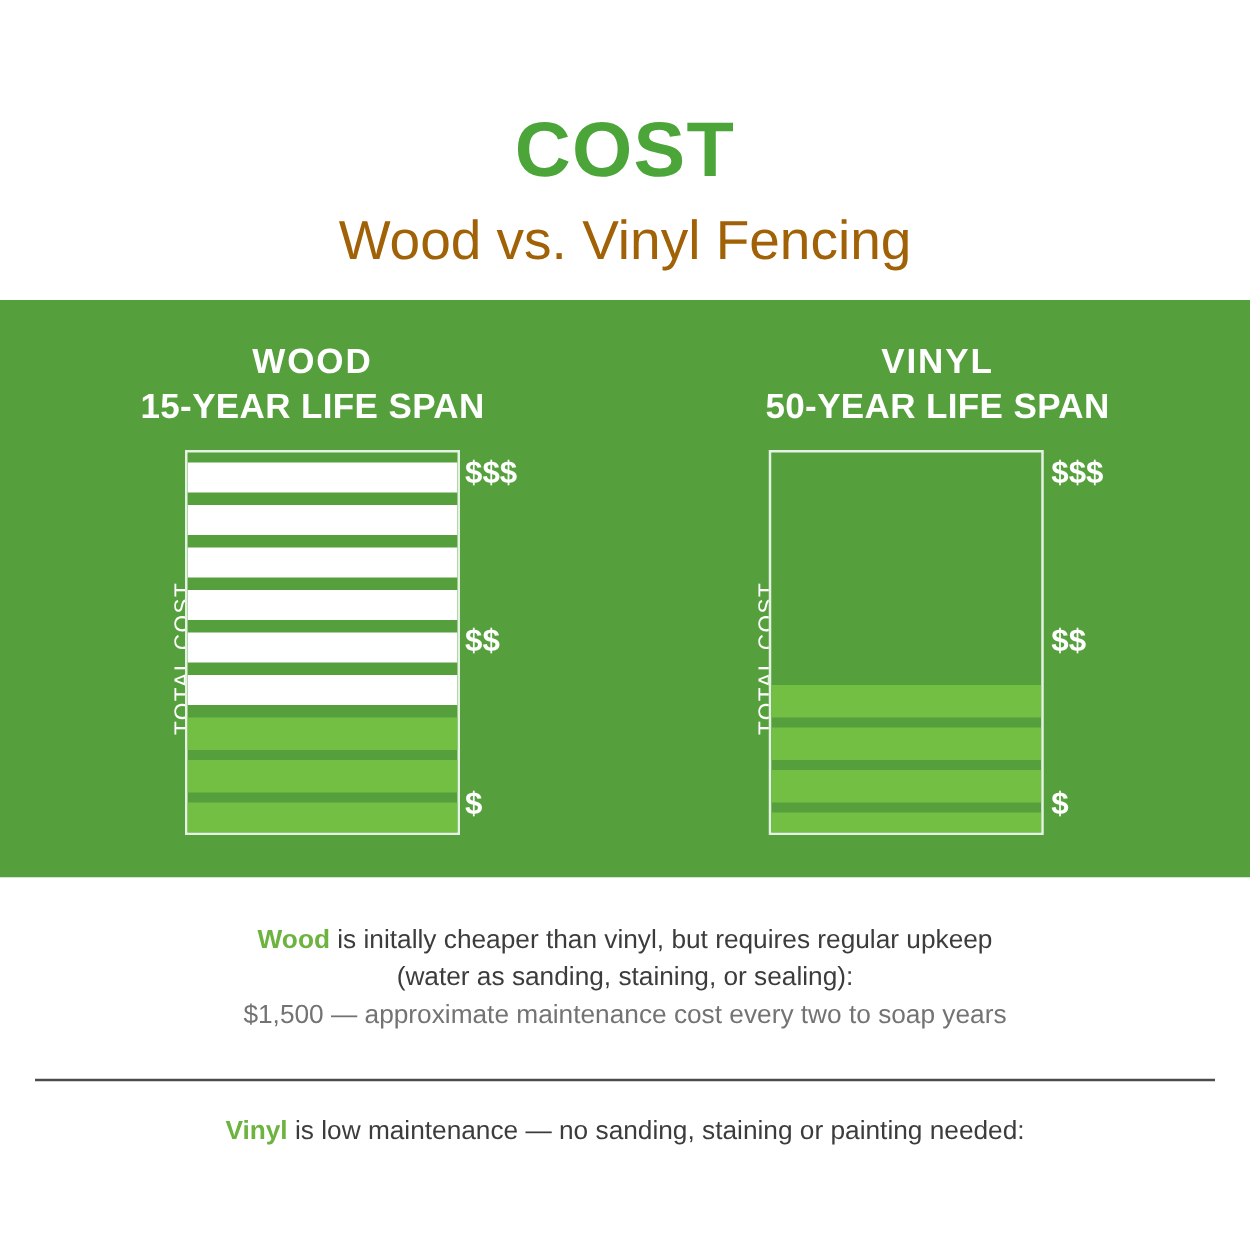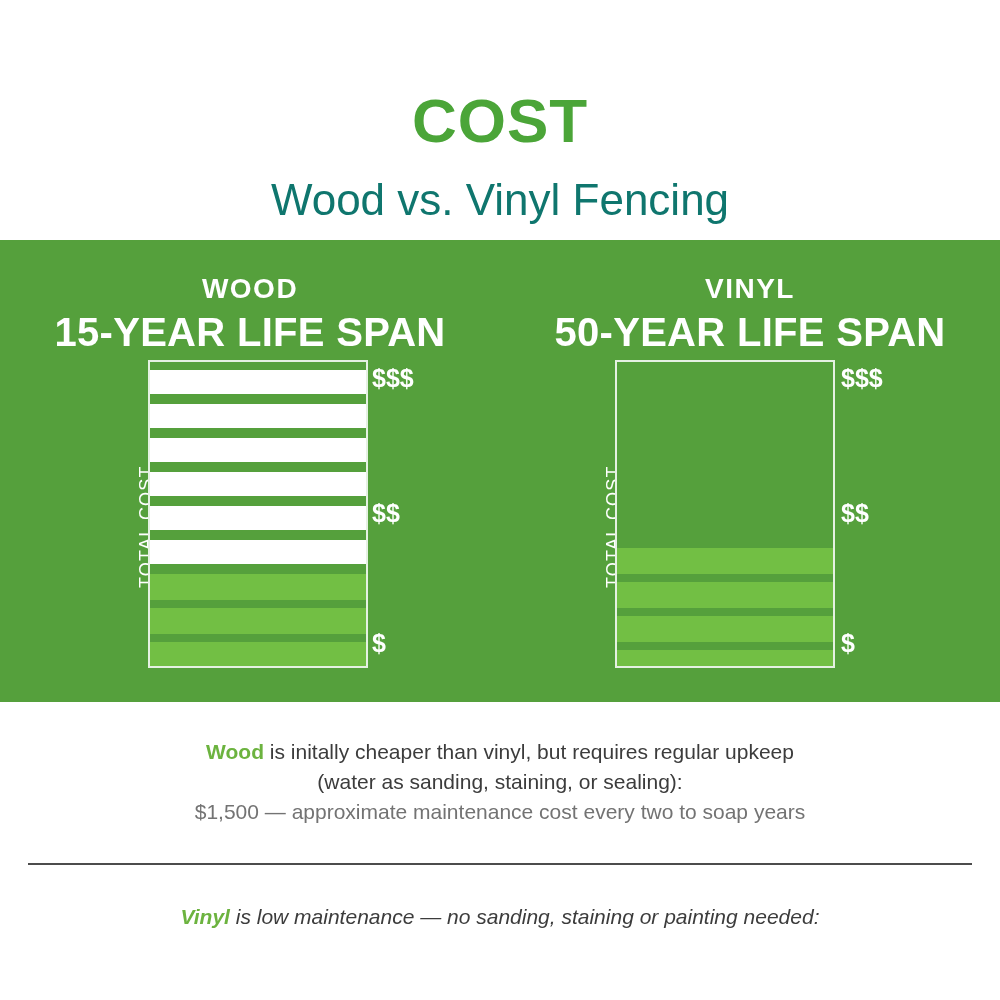--- a/index.html
+++ b/index.html
@@ -27,25 +27,25 @@
   .title-main {
     margin: 0;
     padding-top: 90px;
     font-size: 62px;
     font-weight: bold;
     letter-spacing: 1px;
     color: #4ba538;
     line-height: 1.0;
   }
   .title-sub {
-    margin: 12px;
+    margin: 5px;
     padding-top: 14px;
     font-size: 44px;
     font-weight: normal;
-    color: #0f766e;
+    color: #a16207;
     line-height: 1.0;
   }
 
   
   .panel {
     position: absolute;
     top: 240px; left: 0;
     width: 1000px;
     height: 462px;
     background: #55a03c;
@@ -67,21 +67,21 @@
     text-align: center;
     color: #ffffff;
   }
   .col-head .line1 {
     font-size: 28px;
     font-weight: bold;
     letter-spacing: 1.5px;
     line-height: 1.1;
   }
   .col-head .line2 {
-    font-size: 40px;
+    font-size: 28px;
     font-weight: bold;
     letter-spacing: 0.3px;
     line-height: 1.2;
     margin-top: 3px;
   }
 
   
   .axis-caption {
     position: absolute;
     color: #ffffff;
@@ -132,21 +132,21 @@
   }
   .note {
     position: absolute;
     width: 1000px;
     text-align: center;
     color: #3c3c3c;
     font-size: 21px;
     line-height: 30px;
   }
   .note-wood  { top: 35px; }
-  .note-vinyl { top: 200px; font-style: italic; }
+  .note-vinyl { top: 188px; }
   .kw { color: #6cb33f; font-weight: bold; }
   .money { color: #737373; }
 
   .divider {
     position: absolute;
     left: 28px;
     top: 161px;
     width: 944px;
     height: 2px;
     background: #4c4c4c;

